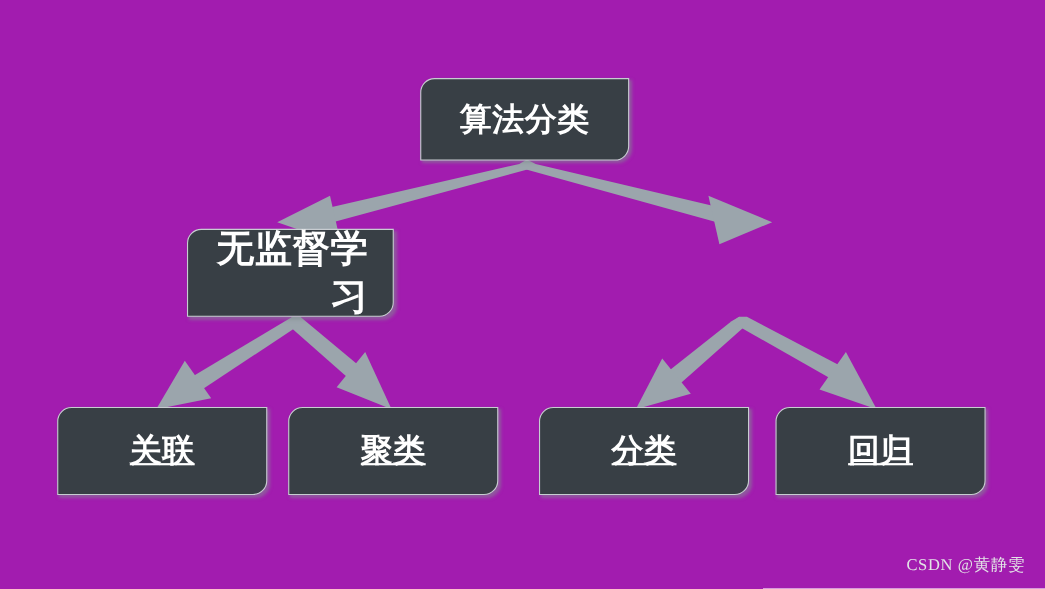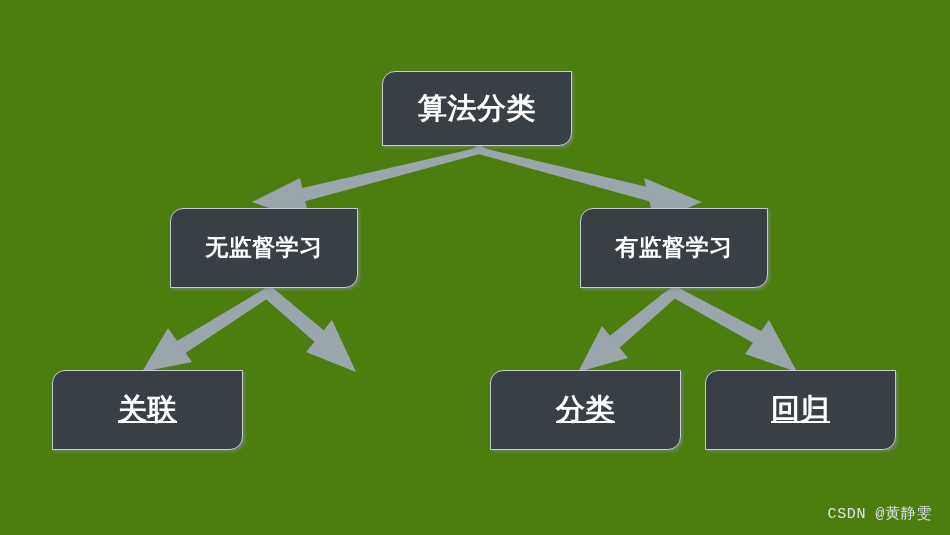--- a/index.html
+++ b/index.html
@@ -7,21 +7,21 @@
     padding: 0;
     background: #ffffff;
   }
   body {
     font-family: "DejaVu Sans", "Liberation Sans", sans-serif;
   }
   #canvas {
     position: relative;
     width: 950px;
     height: 535px;
-    background: #4d7c0f;
+    background: #a21caf;
     overflow: hidden;
   }
   #arrow-layer {
     position: absolute;
     left: 0;
     top: 0;
     width: 950px;
     height: 535px;
     pointer-events: none;
   }
@@ -67,22 +67,23 @@
     height: 80px;
   }
   #node-supervised {
     left: 580px;
     top: 208px;
     width: 188px;
     height: 80px;
   }
   #node-unsupervised .node-label,
   #node-supervised .node-label {
-    font-size: 23px;
+    font-size: 34px;
     padding: 0 22px;
+    text-align: right;
   }
 
   
   .leaf {
     top: 370px;
     width: 191px;
     height: 80px;
   }
   .leaf .node-label { font-size: 29px; text-decoration: underline; }
   #node-association { left: 52px; }
@@ -90,21 +91,21 @@
   #node-classification { left: 490px; }
   #node-regression  { left: 705px; }
 
   
   #watermark {
     position: absolute;
     right: 18px;
     bottom: 12px;
     color: #E2E4E6;
     font-size: 15px;
-    font-family: Liberation Mono, monospace;
+    font-family: Liberation Serif, serif;
     letter-spacing: 0.6px;
     white-space: nowrap;
     z-index: 3;
   }
 </style>
 </head>
 <body>
 
 <div id="canvas">
 
@@ -142,28 +143,28 @@
   </svg>
 
   <div class="node" id="node-root">
     <span class="node-label">算法分类</span>
   </div>
 
   <div class="node" id="node-unsupervised">
     <span class="node-label">无监督学习</span>
   </div>
 
-  <div class="node" id="node-supervised">
-    <span class="node-label">有监督学习</span>
-  </div>
 
   <div class="node leaf" id="node-association">
     <span class="node-label">关联</span>
   </div>
 
+  <div class="node leaf" id="node-clustering">
+    <span class="node-label">聚类</span>
+  </div>
 
   <div class="node leaf" id="node-regression">
     <span class="node-label">回归</span>
   </div>
 
   <div class="node leaf" id="node-classification">
     <span class="node-label">分类</span>
   </div>
 
   <div id="watermark">CSDN @黄静雯</div>

